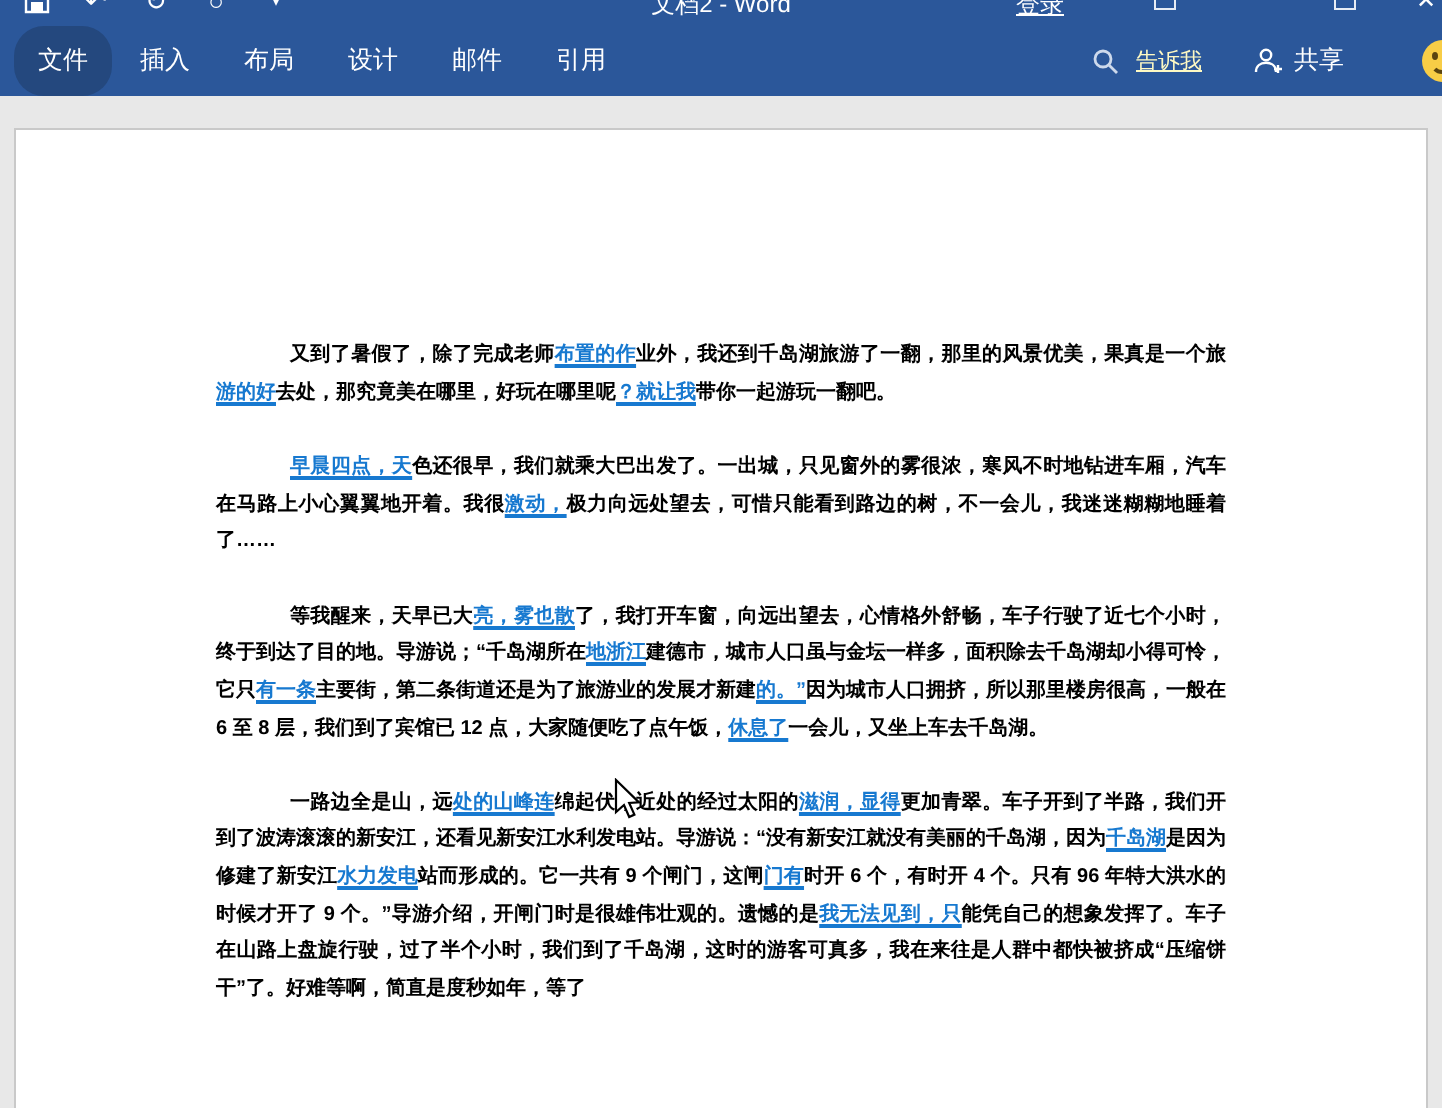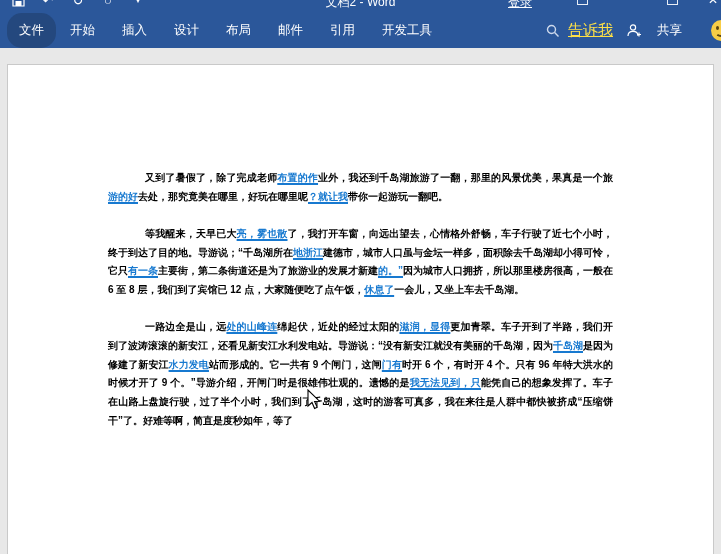--- a/index.html
+++ b/index.html
@@ -36,24 +36,24 @@
   }
   .tab {
     display:flex; align-items:center; padding:0 13px; margin-left:1px;
     white-space:nowrap; cursor:default;border-radius:15px;
   }
   .tab.file { background:#24487e; margin-left:7px; padding:0 12px; }
   .tellme-group {
     position:absolute; left:546px; top:0; height:35px;
     display:flex; align-items:center; gap:8px;
   }
-  .tellme-label { color:#fde047; font-size:15px;text-decoration:underline; }
+  .tellme-label { color:#fef9c3; font-size:11px;text-decoration:underline; }
   .share-group {
     position:absolute; left:626px; top:0; height:35px;
-    display:flex; align-items:center; gap:15px;
+    display:flex; align-items:center; gap:5px;
   }
   .smiley {
     position:absolute; right:-11px; top:7px; width:21px; height:21px;
     border-radius:50%; background:#f8cd46; overflow:hidden;
   }
   .smiley:before, .smiley:after { content:""; position:absolute; background:#5a4410; border-radius:50%; }
   .smiley:before { width:3px; height:4px; left:5px; top:6px; }
   .smiley:after  { width:3px; height:4px; left:12px; top:6px; }
   .smiley .mouth {
     position:absolute; left:4px; top:9px; width:12px; height:8px;
@@ -99,27 +99,25 @@
   </div>
   <div class="win-title">文档2 - Word</div>
   <div class="sign-in">登录</div>
   <div class="winbtn b1"></div>
   <div class="winbtn b2"></div>
   <div class="winclose">✕</div>
 </div>
 
 <div class="tabs">
   <div class="tab file">文件</div>
-    <div class="tab">开始</div>
     <div class="tab">插入</div>
+    <div class="tab">布局</div>
     <div class="tab">设计</div>
-    <div class="tab">布局</div>
     <div class="tab">邮件</div>
     <div class="tab">引用</div>
-    <div class="tab">开发工具</div>
     <div class="tellme-group">
     <span style="display:inline-flex;">
       <svg width="14" height="14" viewBox="0 0 14 14">
           <circle cx="5.5" cy="5.5" r="4" fill="none" stroke="#cdd9ec" stroke-width="1.4"></circle>
           <line x1="8.6" y1="8.6" x2="12.5" y2="12.5" stroke="#cdd9ec" stroke-width="1.4"></line>
         </svg>
     </span>
     <span class="tellme-label">告诉我</span>
   </div>
   <div class="share-group">
@@ -134,20 +132,21 @@
   </div>
   <div class="smiley">
       <span class="mouth"></span>
     </div>
 </div>
 
 <div class="workspace">
   <div class="page">
     <div class="doc-text">
         <p><span class="seg-normal">又到了暑假了，除了完成老师</span><span class="seg-marked">布置的作</span><span class="seg-normal">业外，我还到千岛湖旅游了一翻，那里的风景优美，果真是一个旅</span><span class="seg-marked">游的好</span><span class="seg-normal">去处，那究竟美在哪里，好玩在哪里呢</span><span class="seg-marked">？就让我</span><span class="seg-normal">带你一起游玩一翻吧。</span></p>
+        <p><span class="seg-marked">早晨四点，天</span><span class="seg-normal">色还很早，我们就乘大巴出发了。一出城，只见窗外的雾很浓，寒风不时地钻进车厢，汽车在马路上小心翼翼地开着。我很</span><span class="seg-marked">激动，</span><span class="seg-normal">极力向远处望去，可惜只能看到路边的树，不一会儿，我迷迷糊糊地睡着了……</span></p>
         <p><span class="seg-normal">等我醒来，天早已大</span><span class="seg-marked">亮，雾也散</span><span class="seg-normal">了，我打开车窗，向远出望去，心情格外舒畅，车子行驶了近七个小时，终于到达了目的地。导游说；“千岛湖所在</span><span class="seg-marked">地浙江</span><span class="seg-normal">建德市，城市人口虽与金坛一样多，面积除去千岛湖却小得可怜，它只</span><span class="seg-marked">有一条</span><span class="seg-normal">主要街，第二条街道还是为了旅游业的发展才新建</span><span class="seg-marked">的。”</span><span class="seg-normal">因为城市人口拥挤，所以那里楼房很高，一般在 6 至 8 层，我们到了宾馆已 12 点，大家随便吃了点午饭，</span><span class="seg-marked">休息了</span><span class="seg-normal">一会儿，又坐上车去千岛湖。</span></p>
         <p><span class="seg-normal">一路边全是山，远</span><span class="seg-marked">处的山峰连</span><span class="seg-normal">绵起伏，近处的经过太阳的</span><span class="seg-marked">滋润，显得</span><span class="seg-normal">更加青翠。车子开到了半路，我们开到了波涛滚滚的新安江，还看见新安江水利发电站。导游说：“没有新安江就没有美丽的千岛湖，因为</span><span class="seg-marked">千岛湖</span><span class="seg-normal">是因为修建了新安江</span><span class="seg-marked">水力发电</span><span class="seg-normal">站而形成的。它一共有 9 个闸门，这闸</span><span class="seg-marked">门有</span><span class="seg-normal">时开 6 个，有时开 4 个。只有 96 年特大洪水的时候才开了 9 个。”导游介绍，开闸门时是很雄伟壮观的。遗憾的是</span><span class="seg-marked">我无法见到，只</span><span class="seg-normal">能凭自己的想象发挥了。车子在山路上盘旋行驶，过了半个小时，我们到了千岛湖，这时的游客可真多，我在来往是人群中都快被挤成“压缩饼干”了。好难等啊，简直是度秒如年，等了</span></p>
       </div>
   </div>
 </div>
 
 <div class="cursor">
   <svg width="16" height="22" viewBox="0 0 16 22">
     <path d="M2 1 L2 17 L6 13.5 L8.6 19.5 L11.2 18.3 L8.6 12.5 L13.5 12.2 Z" fill="#fff" stroke="#000" stroke-width="1.1"></path>
   </svg>

